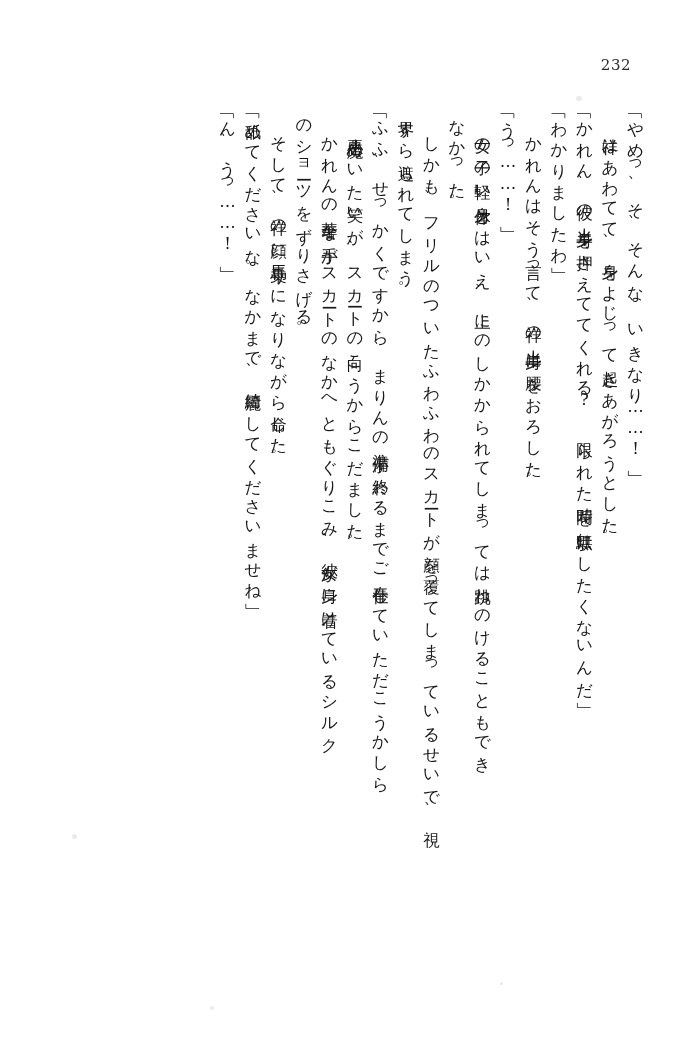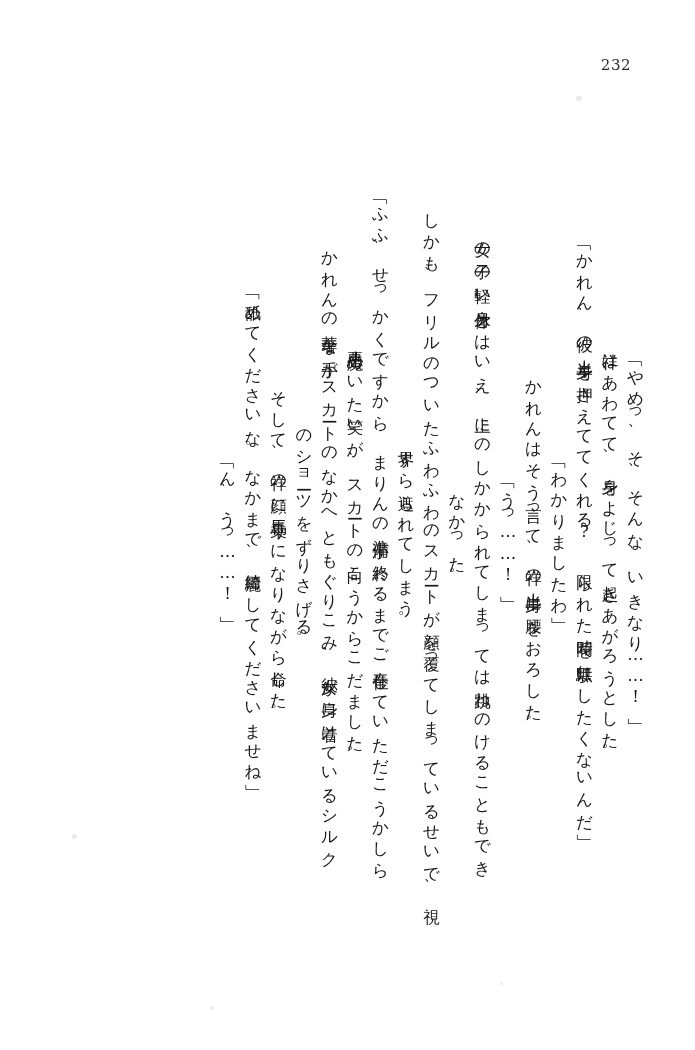--- a/index.html
+++ b/index.html
@@ -13,21 +13,20 @@
     overflow: hidden;
     font-family: "DejaVu Serif", "Liberation Serif", serif;
     color: #1a1a1a;
   }
 
   #page {
     position: relative;
     width: 695px;
     height: 1050px;
     background: #ffffff;
-    text-align: center;
   }
 
   
   #page-number {
     position: absolute;
     top: 56px;
     right: 64px;
     font-size: 15px;
     letter-spacing: 0.5px;
     color: #2b2b2b;

